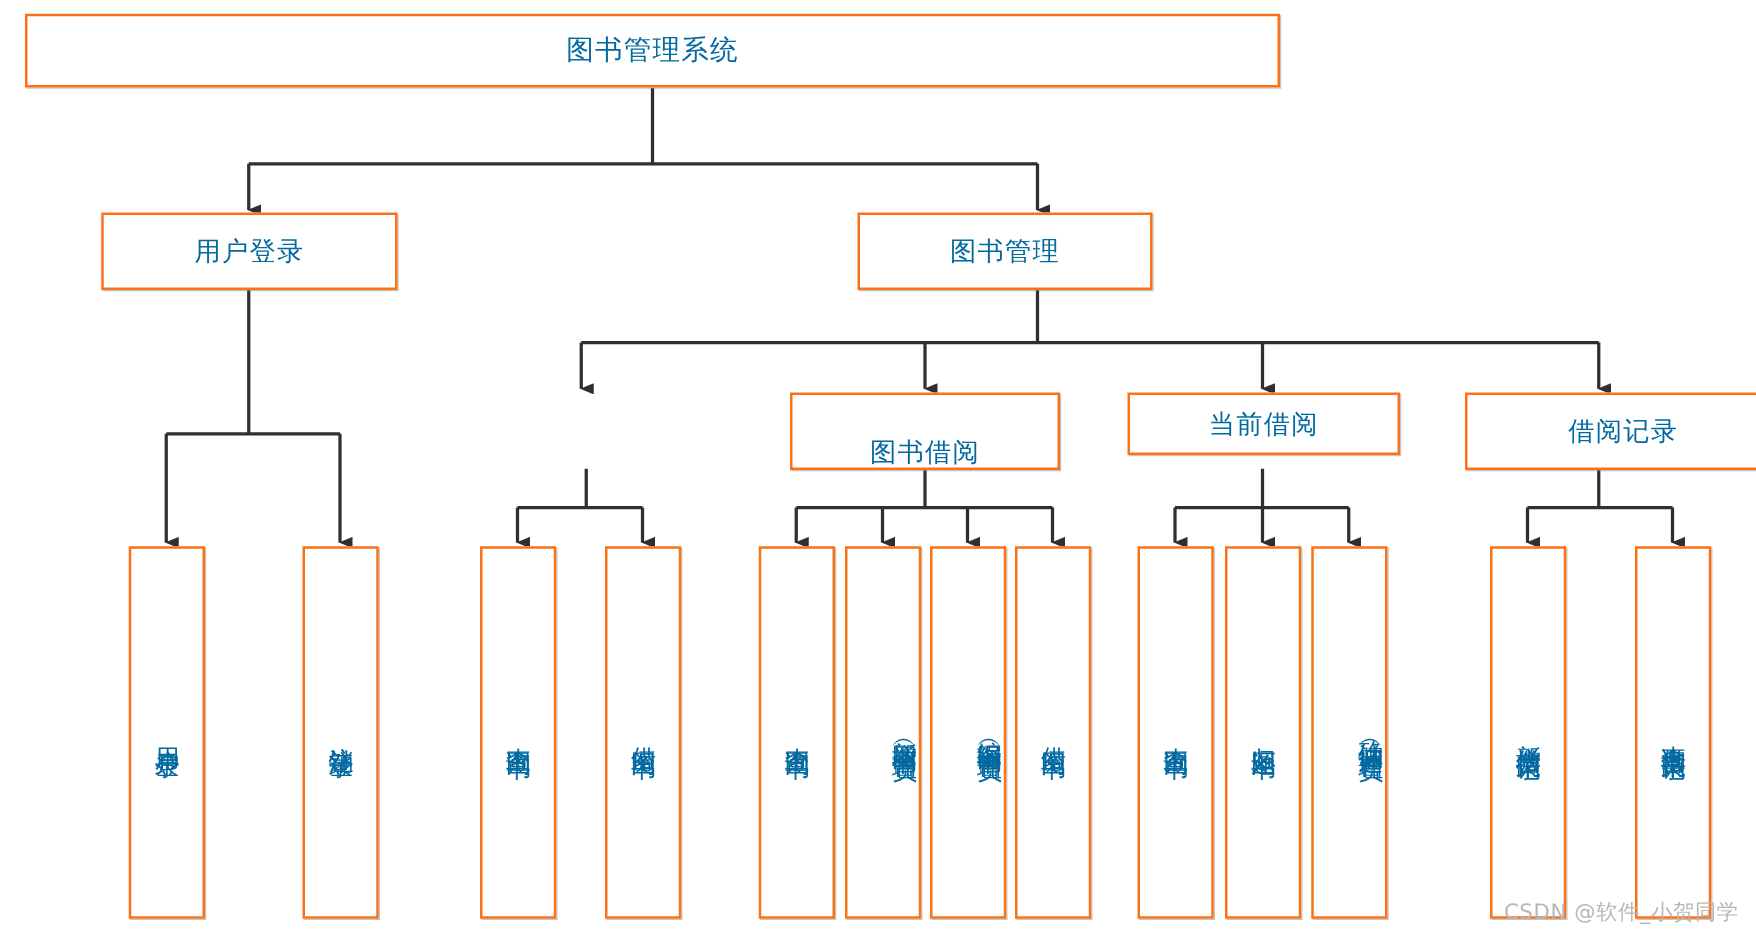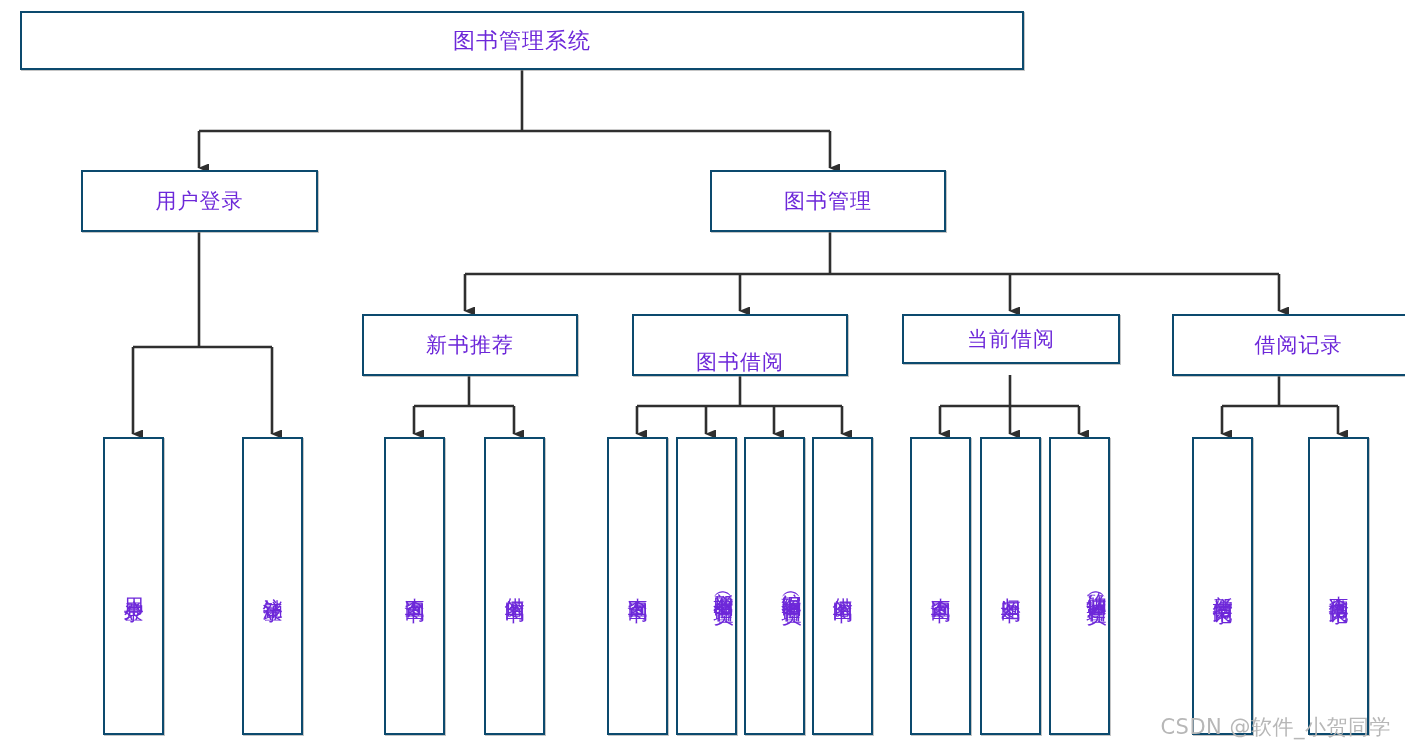--- a/index.html
+++ b/index.html
@@ -22,26 +22,26 @@
   #connector-layer {
     position: absolute;
     left: 0;
     top: 0;
     width: 1405px;
     height: 747px;
   }
   .node {
     position: absolute;
     box-sizing: border-box;
-    border: 2px solid #0c4a6e;
+    border: 2px solid #f97316;
     background: #ffffff;
     display: flex;
     align-items: center;
     justify-content: center;
-    color: #6d28d9;
+    color: #0369a1;
     box-shadow: 1px 1px 0 0 rgba(150,150,150,0.55);
   }
   
   .node.horiz {
     font-size: 21px;
     line-height: 1.15;
     letter-spacing: 1px;
     white-space: nowrap;
   }
   .node.horiz.root {
@@ -63,21 +63,21 @@
   .node.vert.toptext {
     align-items: flex-start;
   }
   .node-label {
     display: block;
   }
   #watermark {
     position: absolute;
     right: 14px;
     bottom: 6px;
-    font-size: 21px;
+    font-size: 17px;
     color: #b7b7b7;
     letter-spacing: 0.5px;
     white-space: nowrap;
     pointer-events: none;
   }
 </style>
 </head>
 <body>
 
 <div id="diagram-root">
@@ -136,27 +136,24 @@
   </svg>
 
   <div class="node horiz root" style="left:20px; top:11px; width:1004px; height:59px;">
     <span class="node-label">图书管理系统</span>
   </div>
 
   <div class="node horiz" style="left:81px; top:170px; width:237px; height:62px;">
     <span class="node-label">用户登录</span>
   </div>
 
-  <div class="node horiz" style="left:710px; top:170px; width:236px; height:62px;">
+  <div class="node horiz" style="left:686px; top:170px; width:236px; height:62px;">
     <span class="node-label">图书管理</span>
   </div>
 
-  <div class="node horiz" style="left:362px; top:314px; width:216px; height:62px;">
-    <span class="node-label">新书推荐</span>
-  </div>
 
   <div class="node horiz" style="left:632px; top:314px; width:216px; height:62px;align-items:flex-end;">
     <span class="node-label">图书借阅</span>
   </div>
 
   <div class="node horiz" style="left:902px; top:314px; width:218px; height:50px;">
     <span class="node-label">当前借阅</span>
   </div>
 
   <div class="node horiz" style="left:1172px; top:314px; width:253px; height:62px;">

